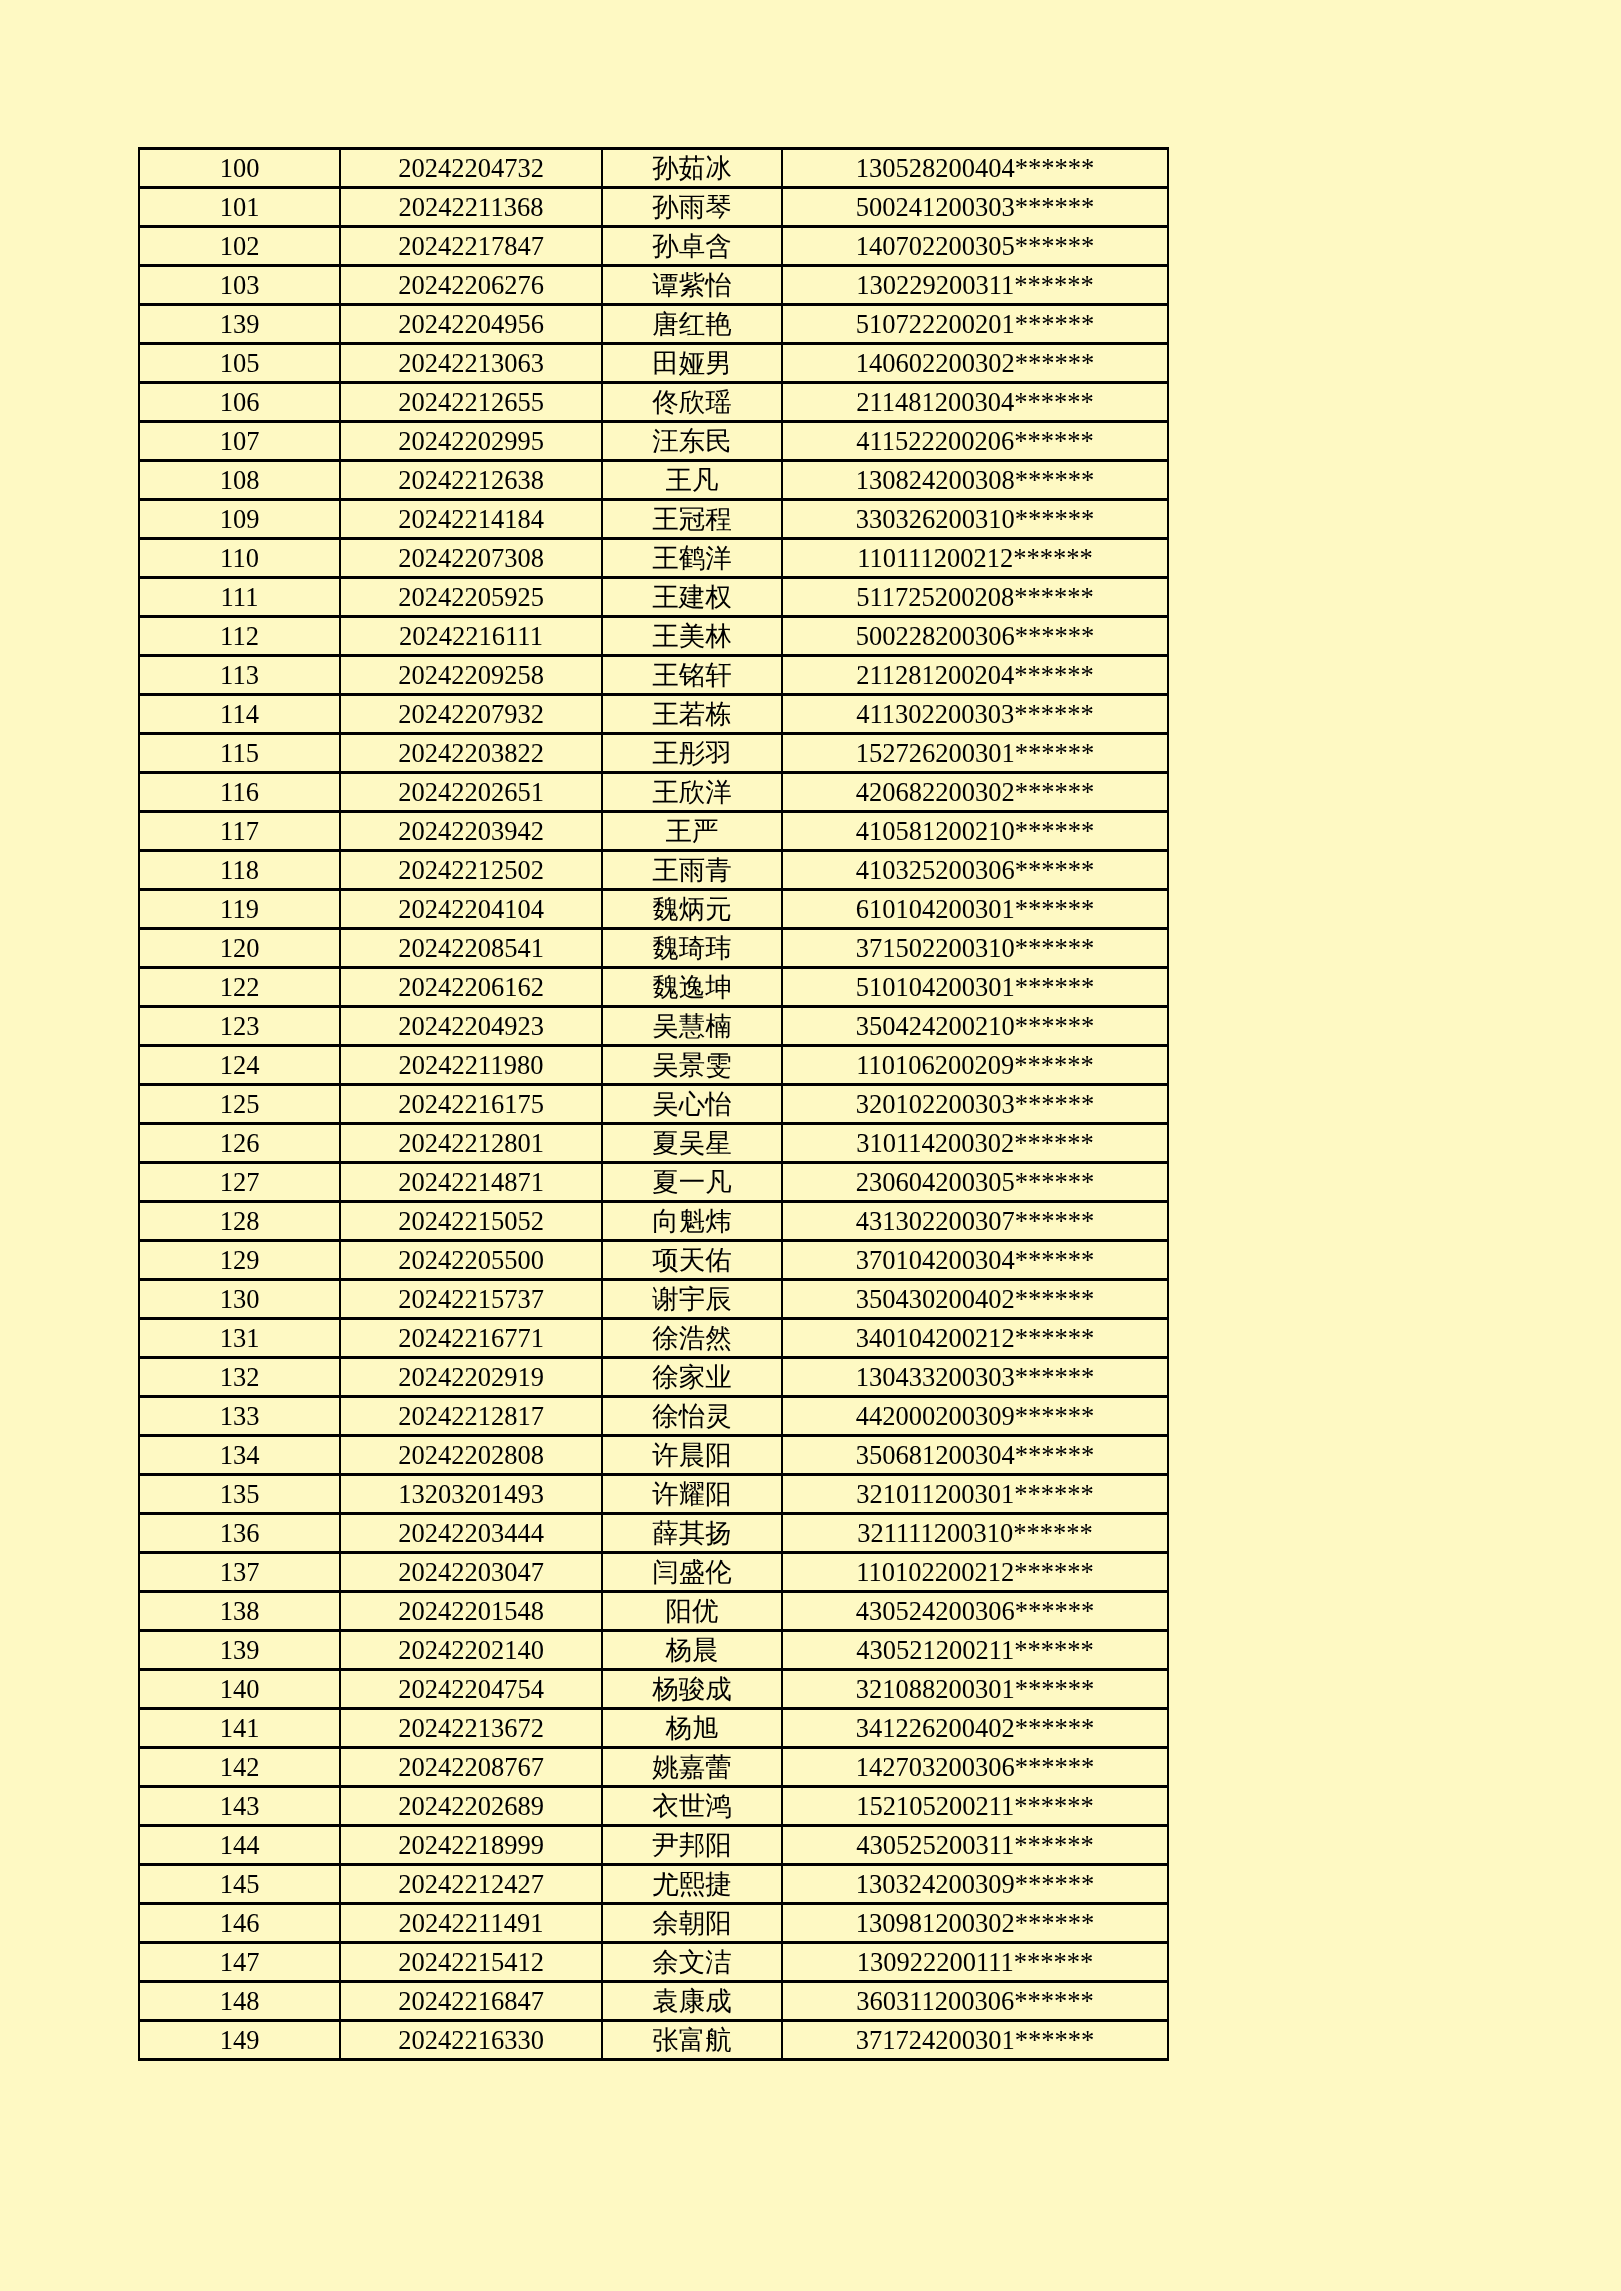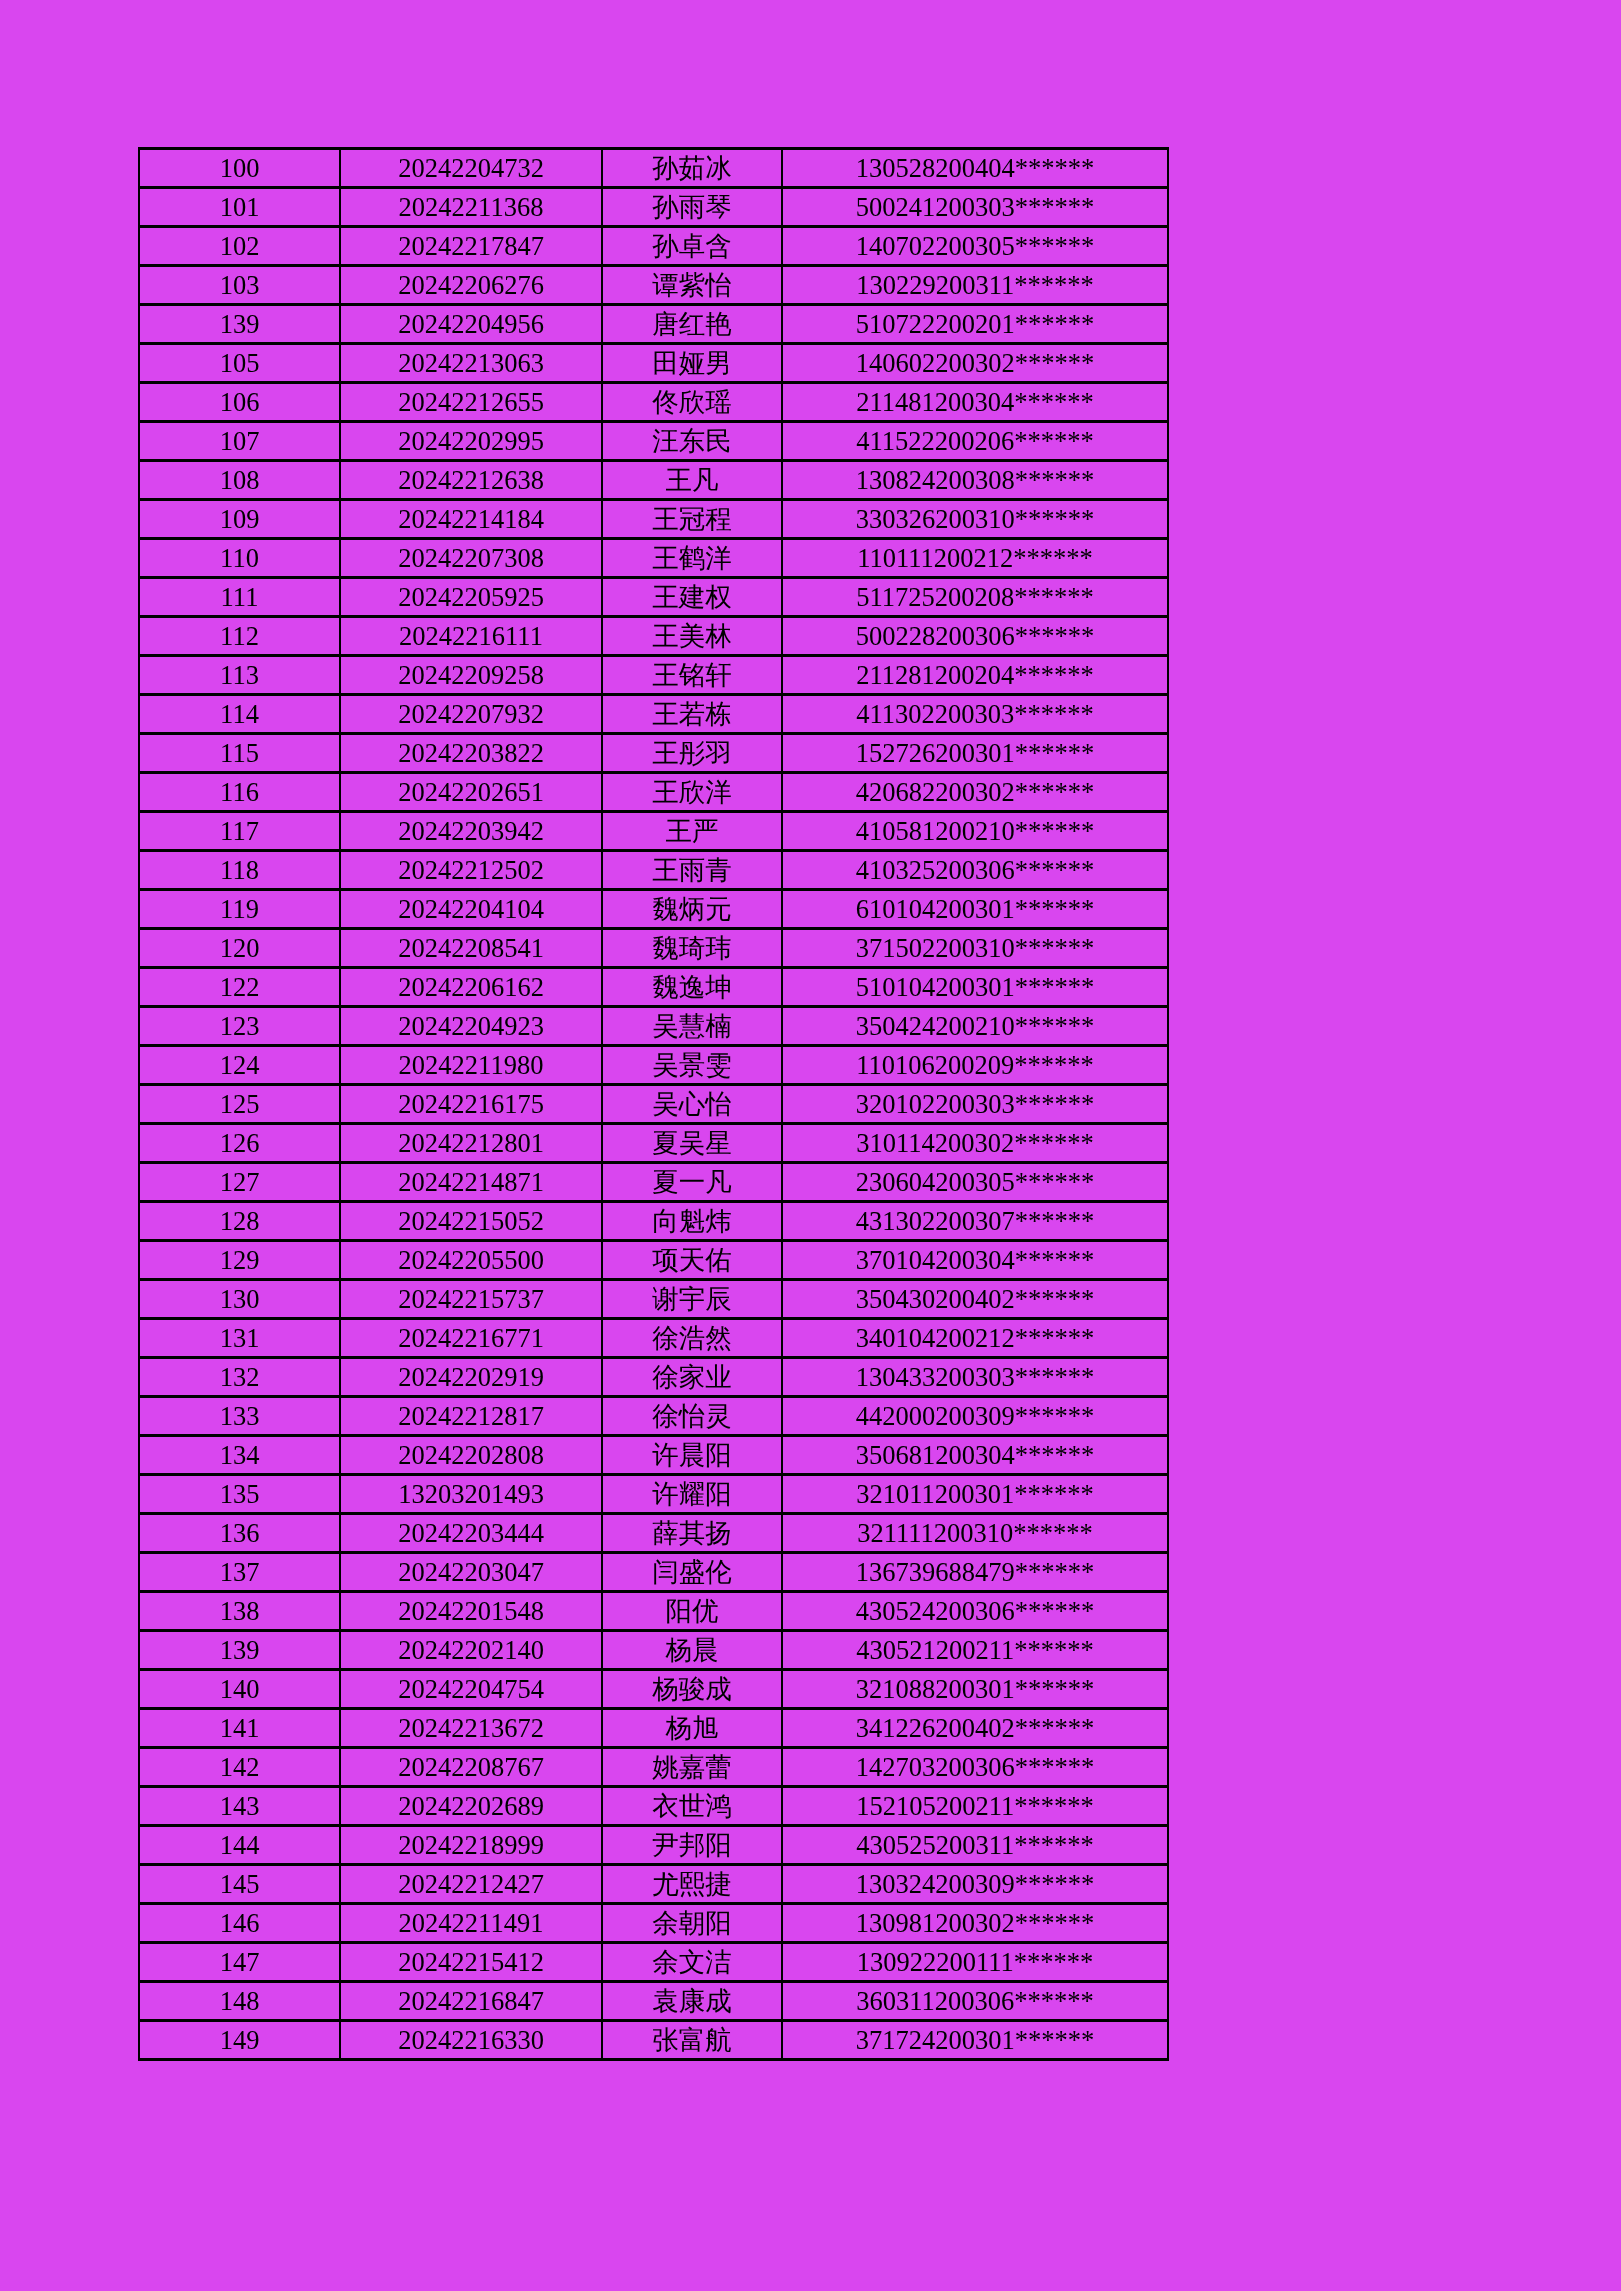--- a/index.html
+++ b/index.html
@@ -4,21 +4,21 @@
 <style>
   html, body {
     margin: 0;
     padding: 0;
     background: #ffffff;
   }
   .page {
     position: relative;
     width: 1621px;
     height: 2292px;
-    background: #d946ef;
+    background: #fef9c3;
     overflow: hidden;
   }
   table.roster {
     position: absolute;
     left: 138px;
     top: 147px;
     border-collapse: collapse;
     table-layout: fixed;
     width: 1029px;
   }
@@ -267,21 +267,21 @@
         <tr>
           <td>136</td>
           <td>20242203444</td>
           <td>薛其扬</td>
           <td>321111200310******</td>
         </tr>
         <tr>
           <td>137</td>
           <td>20242203047</td>
           <td>闫盛伦</td>
-          <td>136739688479******</td>
+          <td>110102200212******</td>
         </tr>
         <tr>
           <td>138</td>
           <td>20242201548</td>
           <td>阳优</td>
           <td>430524200306******</td>
         </tr>
         <tr>
           <td>139</td>
           <td>20242202140</td>

